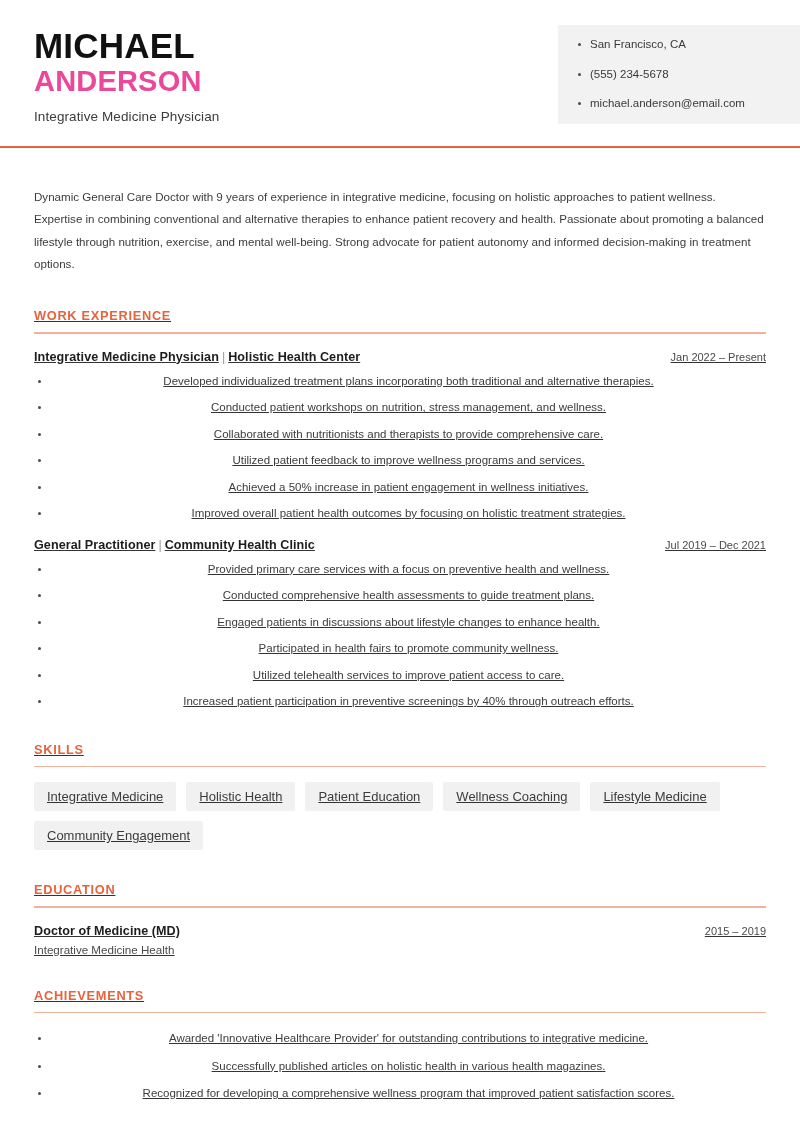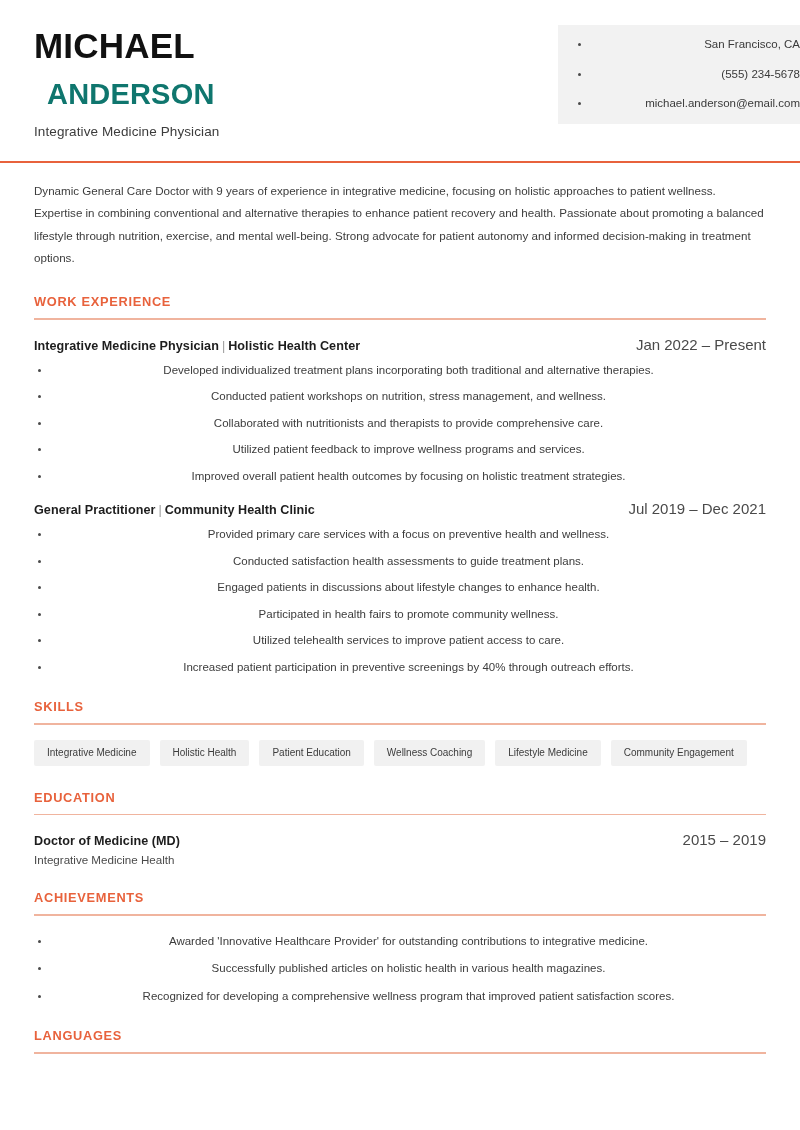--- a/index.html
+++ b/index.html
@@ -40,21 +40,20 @@
     box-sizing: border-box;
   }
   .contact-item {
     font-size: 11.5px;
     color: #3a3a3a;
     line-height: 1;
     padding: 0 0 0 12px;
     position: relative;
     margin-bottom: 18px;
     white-space: nowrap;
-    text-align: right;
   }
   .contact-item:last-child { margin-bottom: 0; }
   .contact-item .dot {
     position: absolute;
     left: 0;
     top: 4px;
     width: 3px;
     height: 3px;
     border-radius: 50%;
     background: #4a4a4a;
@@ -64,24 +63,24 @@
     font-size: 35px;
     font-weight: bold;
     color: #111111;
     letter-spacing: 0.2px;
     line-height: 1.12;
     margin: 0;
   }
   .name-last {
     font-size: 29px;
     font-weight: bold;
-    color: #0f766e;
+    color: #ec4899;
     letter-spacing: 0.2px;
     line-height: 1.12;
-    margin: 13px;
+    margin: 0;
   }
   .headline {
     font-size: 13.5px;
     color: #3c3c3c;
     margin-top: 11px;
     letter-spacing: 0.1px;
   }
 
   .header-rule {
     height: 2px;
@@ -94,23 +93,24 @@
   .content {
     padding: 0 34px;
   }
 
   .summary {
     font-size: 11.6px;
     line-height: 1.95;
     color: #3c3c3c;
     padding-top: 17px;
     text-align: left;
-  }
-
-  .section { margin-top: 24px; }
+    margin-top: 21px;
+  }
+
+  .section { margin-top: 32px; text-decoration: underline; }
 
   .section-title {
     font-size: 12.8px;
     font-weight: bold;
     color: #e8623c;
     letter-spacing: 0.7px;
     text-transform: uppercase;
   }
   .section-rule {
     height: 1.5px;
@@ -129,21 +129,21 @@
     font-weight: bold;
     color: #1d1d1d;
     letter-spacing: 0.05px;
   }
   .entry-title .sep {
     color: #9b9b9b;
     font-weight: normal;
     padding: 0 3px;
   }
   .entry-date {
-    font-size: 15px;
+    font-size: 11px;
     color: #4a4a4a;
     white-space: nowrap;
     padding-left: 14px;
   }
   .entry-sub {
     font-size: 11.6px;
     color: #4a4a4a;
     margin-top: 5px;
   }
 
@@ -174,21 +174,21 @@
 
   .pill-wrap {
     display: flex;
     flex-wrap: wrap;
     gap: 10px;
     margin-top: 15px;
   }
   .pill {
     background: #f1f1f1;
     border-radius: 2px;
-    font-size: 10px;
+    font-size: 13px;
     color: #3c3c3c;
     padding: 8px 13px;
     line-height: 1;
     white-space: nowrap;
   }
 
   .section-achievements ul.bullets { margin-top: 18px; }
   .section-achievements ul.bullets li { margin-bottom: 12px; }
 </style>
 </head>
@@ -231,34 +231,35 @@
           <div class="entry-title">
             <span>Integrative Medicine Physician</span><span class="sep">|</span><span>Holistic Health Center</span>
           </div>
           <div class="entry-date">Jan 2022 – Present</div>
         </div>
         <ul class="bullets">
           <li><span class="dot"></span><span>Developed individualized treatment plans incorporating both traditional and alternative therapies.</span></li>
           <li><span class="dot"></span><span>Conducted patient workshops on nutrition, stress management, and wellness.</span></li>
           <li><span class="dot"></span><span>Collaborated with nutritionists and therapists to provide comprehensive care.</span></li>
           <li><span class="dot"></span><span>Utilized patient feedback to improve wellness programs and services.</span></li>
+          <li><span class="dot"></span><span>Achieved a 50% increase in patient engagement in wellness initiatives.</span></li>
           <li><span class="dot"></span><span>Improved overall patient health outcomes by focusing on holistic treatment strategies.</span></li>
         </ul>
       </div>
 
       <div class="entry">
         <div class="entry-head">
           <div class="entry-title">
             <span>General Practitioner</span><span class="sep">|</span><span>Community Health Clinic</span>
           </div>
           <div class="entry-date">Jul 2019 – Dec 2021</div>
         </div>
         <ul class="bullets">
           <li><span class="dot"></span><span>Provided primary care services with a focus on preventive health and wellness.</span></li>
-          <li><span class="dot"></span><span>Conducted satisfaction health assessments to guide treatment plans.</span></li>
+          <li><span class="dot"></span><span>Conducted comprehensive health assessments to guide treatment plans.</span></li>
           <li><span class="dot"></span><span>Engaged patients in discussions about lifestyle changes to enhance health.</span></li>
           <li><span class="dot"></span><span>Participated in health fairs to promote community wellness.</span></li>
           <li><span class="dot"></span><span>Utilized telehealth services to improve patient access to care.</span></li>
           <li><span class="dot"></span><span>Increased patient participation in preventive screenings by 40% through outreach efforts.</span></li>
         </ul>
       </div>
     </div>
 
     <div class="section">
       <div class="section-title">SKILLS</div>

